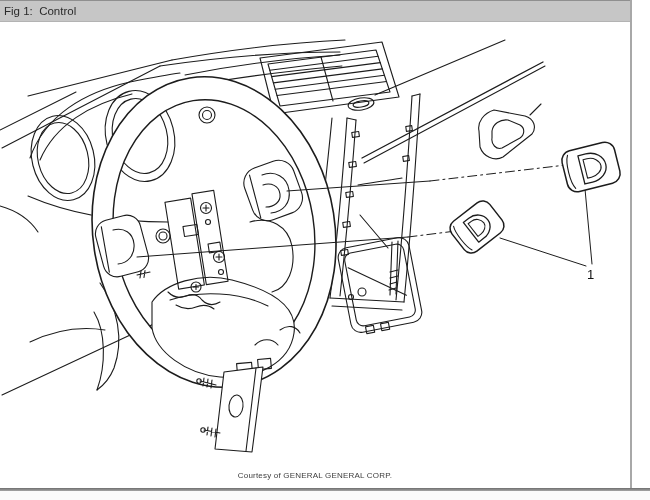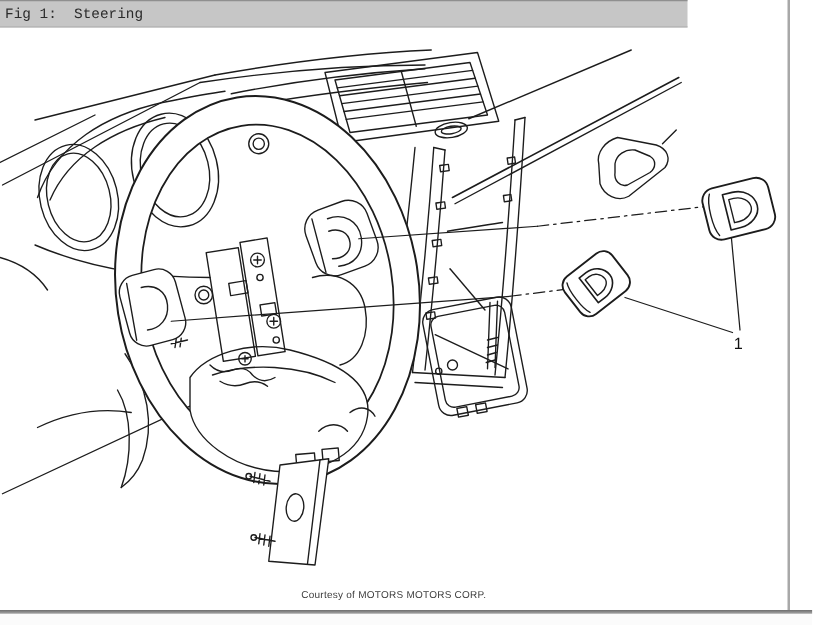--- a/index.html
+++ b/index.html
@@ -1,41 +1,41 @@
 <!DOCTYPE html>
 <html><head>
 <meta charset="utf-8">
 <style>
   html,body { margin:0; padding:0; background:#ffffff; }
   .screen {
     position:relative; width:650px; height:500px; overflow:hidden;
     background:#ffffff; font-family:"Liberation Sans", sans-serif;
   }
   .titlebar {
-    position:absolute; left:0; top:0; width:550px; height:22px;
+    position:absolute; left:0; top:0; width:630px; height:22px;
     background:#c6c6c6; border-top:1px solid #8f8f8f; border-bottom:1px solid #b3b3b3;
     box-sizing:border-box; display:flex; align-items:center; padding-left:4px;
-    font-size:11.5px; color:#2b2b2b; white-space:pre; z-index:3;font-family:Liberation Mono, monospace;
+    font-size:11.5px; color:#2b2b2b; white-space:pre; z-index:3;
   }
   .hl { background:#ffff00; padding:0 1px; }
   .right-border { position:absolute; left:630px; top:0; width:2px; height:489px; background:#a8a8a8; z-index:4; }
   .bottom-border { position:absolute; left:0; top:488px; width:650px; height:3px;
     background:linear-gradient(#6e6e6e,#a6a6a6); z-index:4; }
   .below-strip { position:absolute; left:0; top:491px; width:650px; height:9px; background:#fbfbfb; }
   .credit { position:absolute; left:0; top:471px; width:630px; text-align:center;
     font-size:8px; color:#3d3d3d; letter-spacing:.2px; z-index:2; }
   svg.diagram { position:absolute; left:0; top:0; z-index:1; }
 </style>
 </head>
 <body>
 
 <div class="screen">
 
   <div class="titlebar">
-    <span>Fig 1: </span><span> Steering</span>
+    <span>Fig 1: </span><span> Control</span>
   </div>
 
   <svg class="diagram" width="650" height="500" viewBox="0 0 650 500" xmlns="http://www.w3.org/2000/svg">
     <g stroke="#1c1c1c" fill="none" stroke-width="1.1" stroke-linecap="round" stroke-linejoin="round">
 
       <g>
         <path d="M28,96 L172,60"></path>
         <path d="M2,148 L160,66"></path>
         <path d="M0,130 L76,92"></path>
         <path d="M172,60 C240,48 300,42 345,40"></path>
@@ -208,18 +208,18 @@
         <rect x="-24" y="-19" width="48" height="38" rx="9" fill="#ffffff" stroke-width="1.5"></rect>
         <path d="M-18,-15 C-21,-9 -21,9 -18,15"></path>
         <path d="M-8,-12 L-1,-12 C7,-12 13,-6 13,1 C13,8 6,13 -1,13 L-8,13 Z" stroke-width="1.3"></path>
         <path d="M-5,-8 L-1,-8 C4,-8 8,-4 8,1 C8,5 3,8 -1,8 L-5,8 Z"></path>
       </g>
 
       <text x="587" y="279" font-family="Liberation Sans, sans-serif" font-size="13" fill="#111111" stroke="none">1</text>
     </g>
   </svg>
 
-  <div class="credit">Courtesy of MOTORS MOTORS CORP.</div>
+  <div class="credit">Courtesy of GENERAL GENERAL CORP.</div>
 
   <div class="right-border"></div>
   <div class="bottom-border"></div>
   <div class="below-strip"></div>
 </div>
 
 </body></html>

